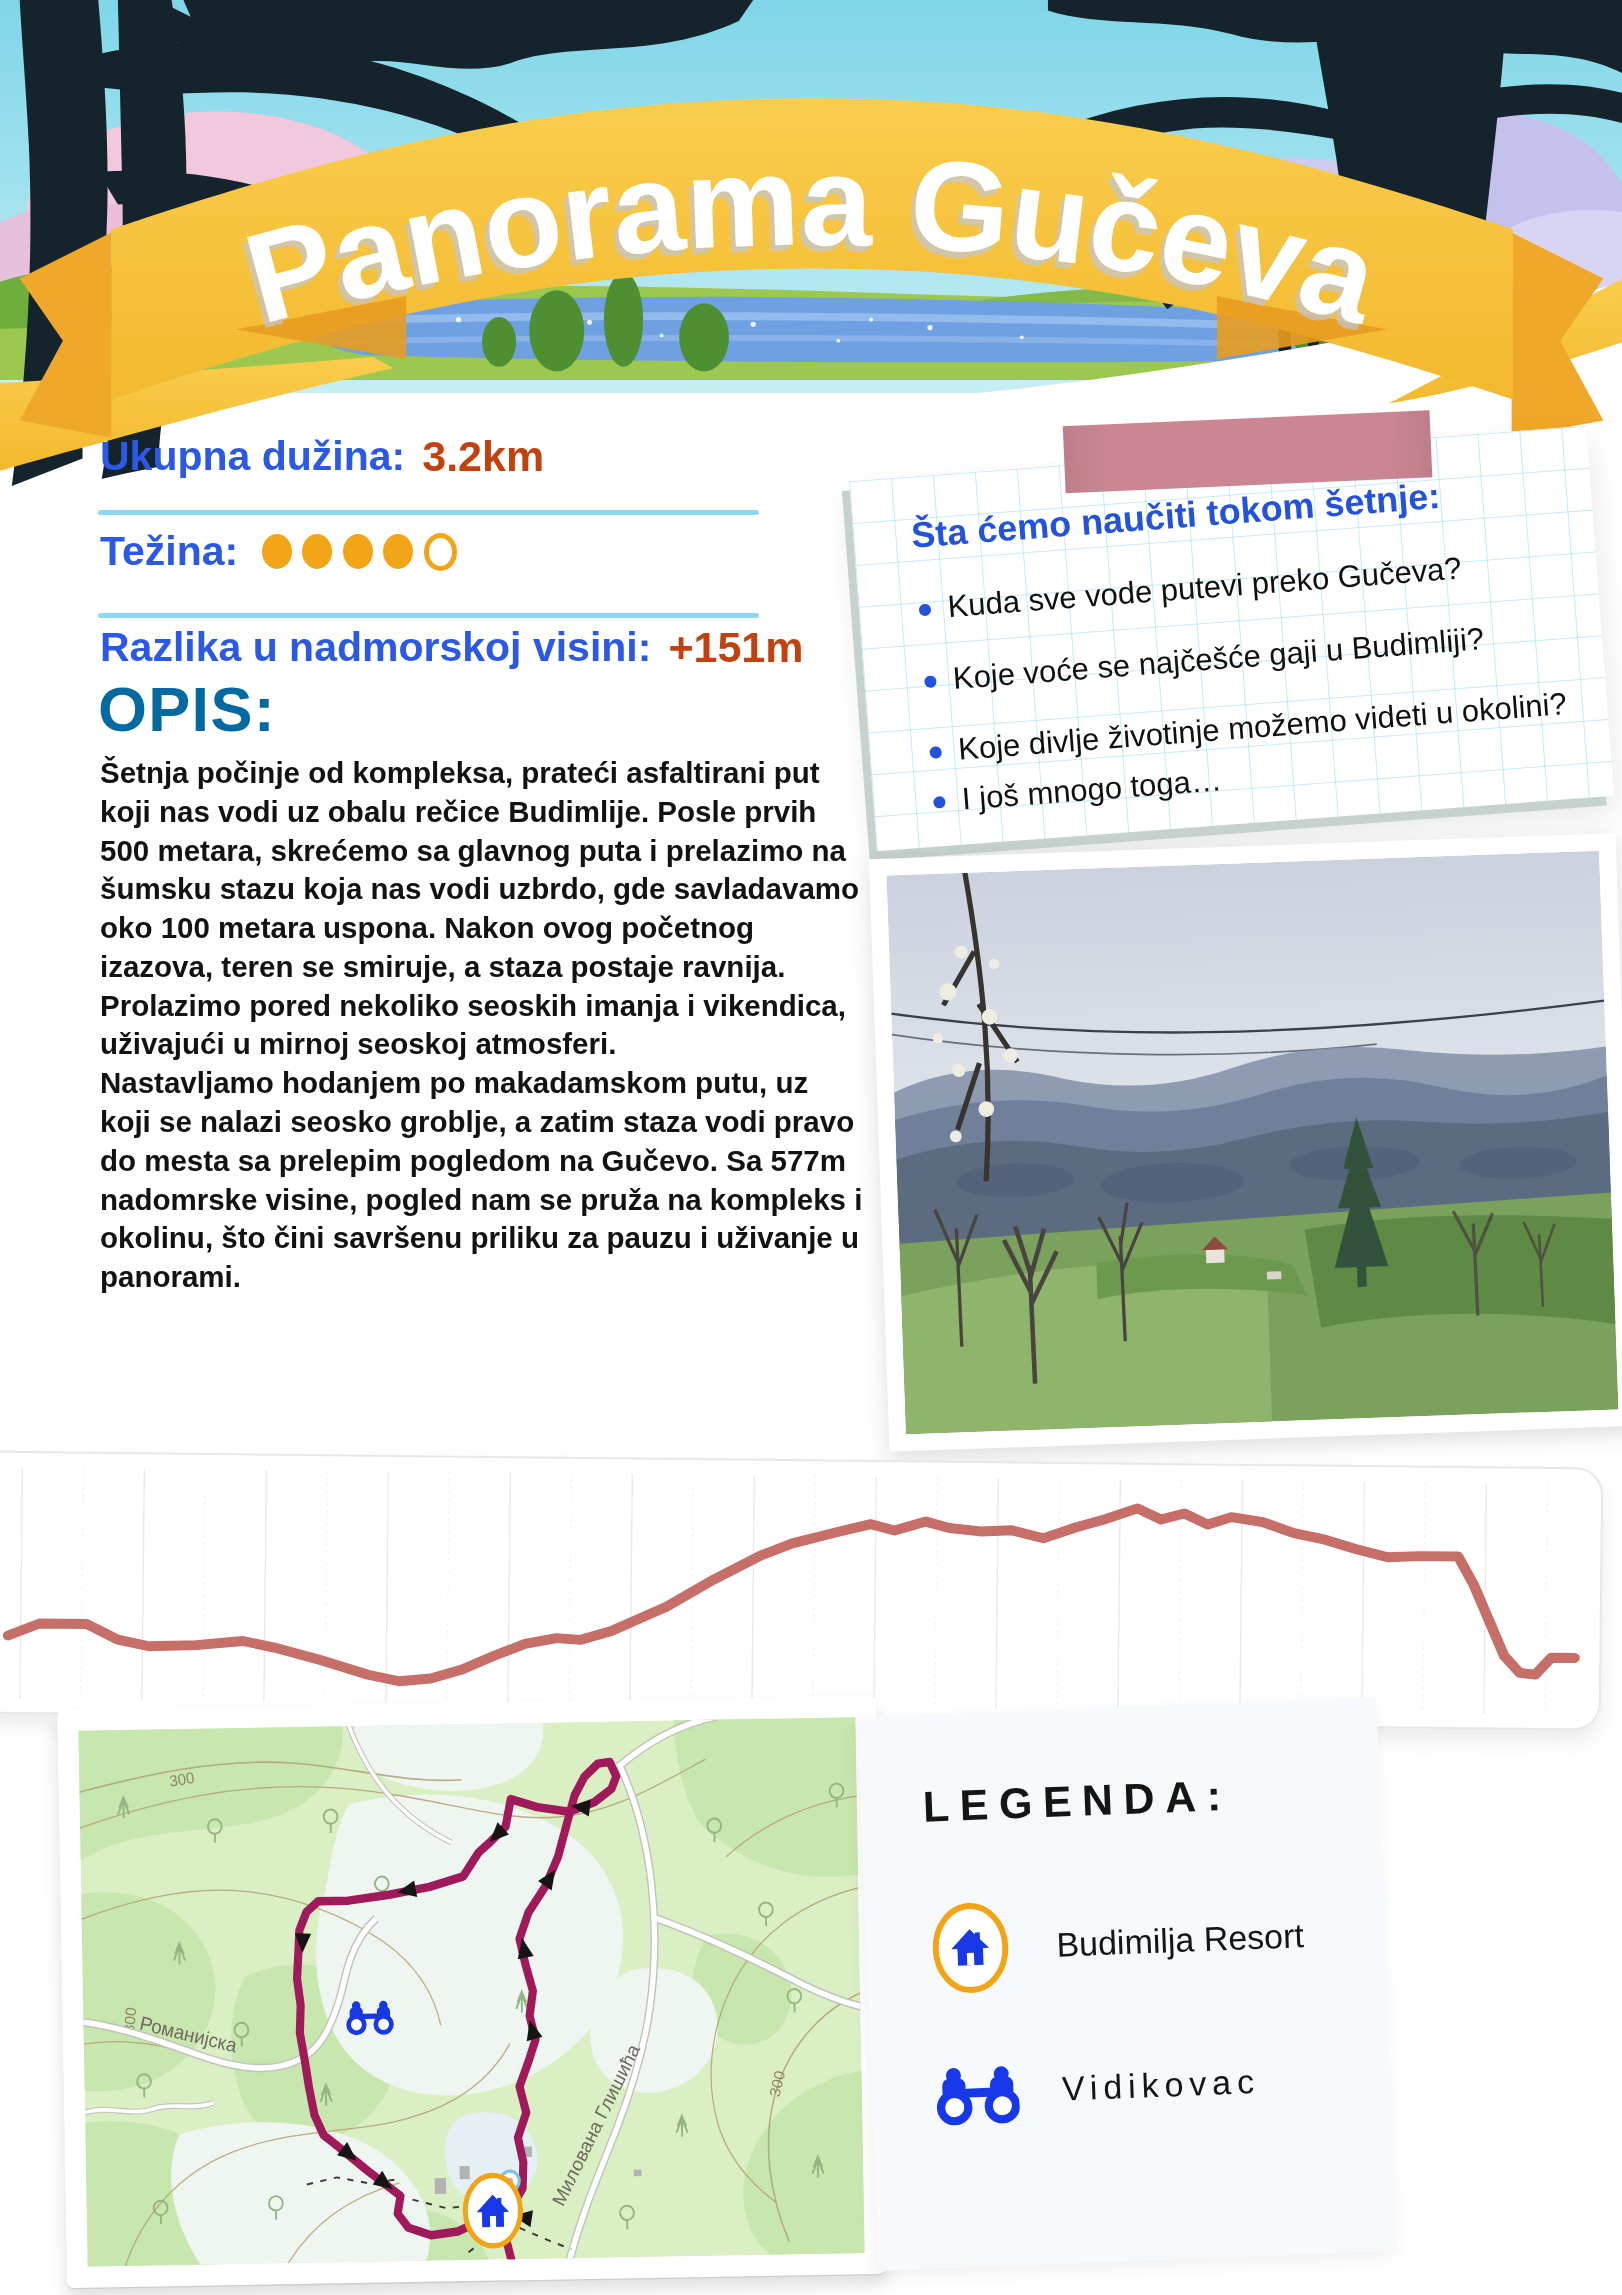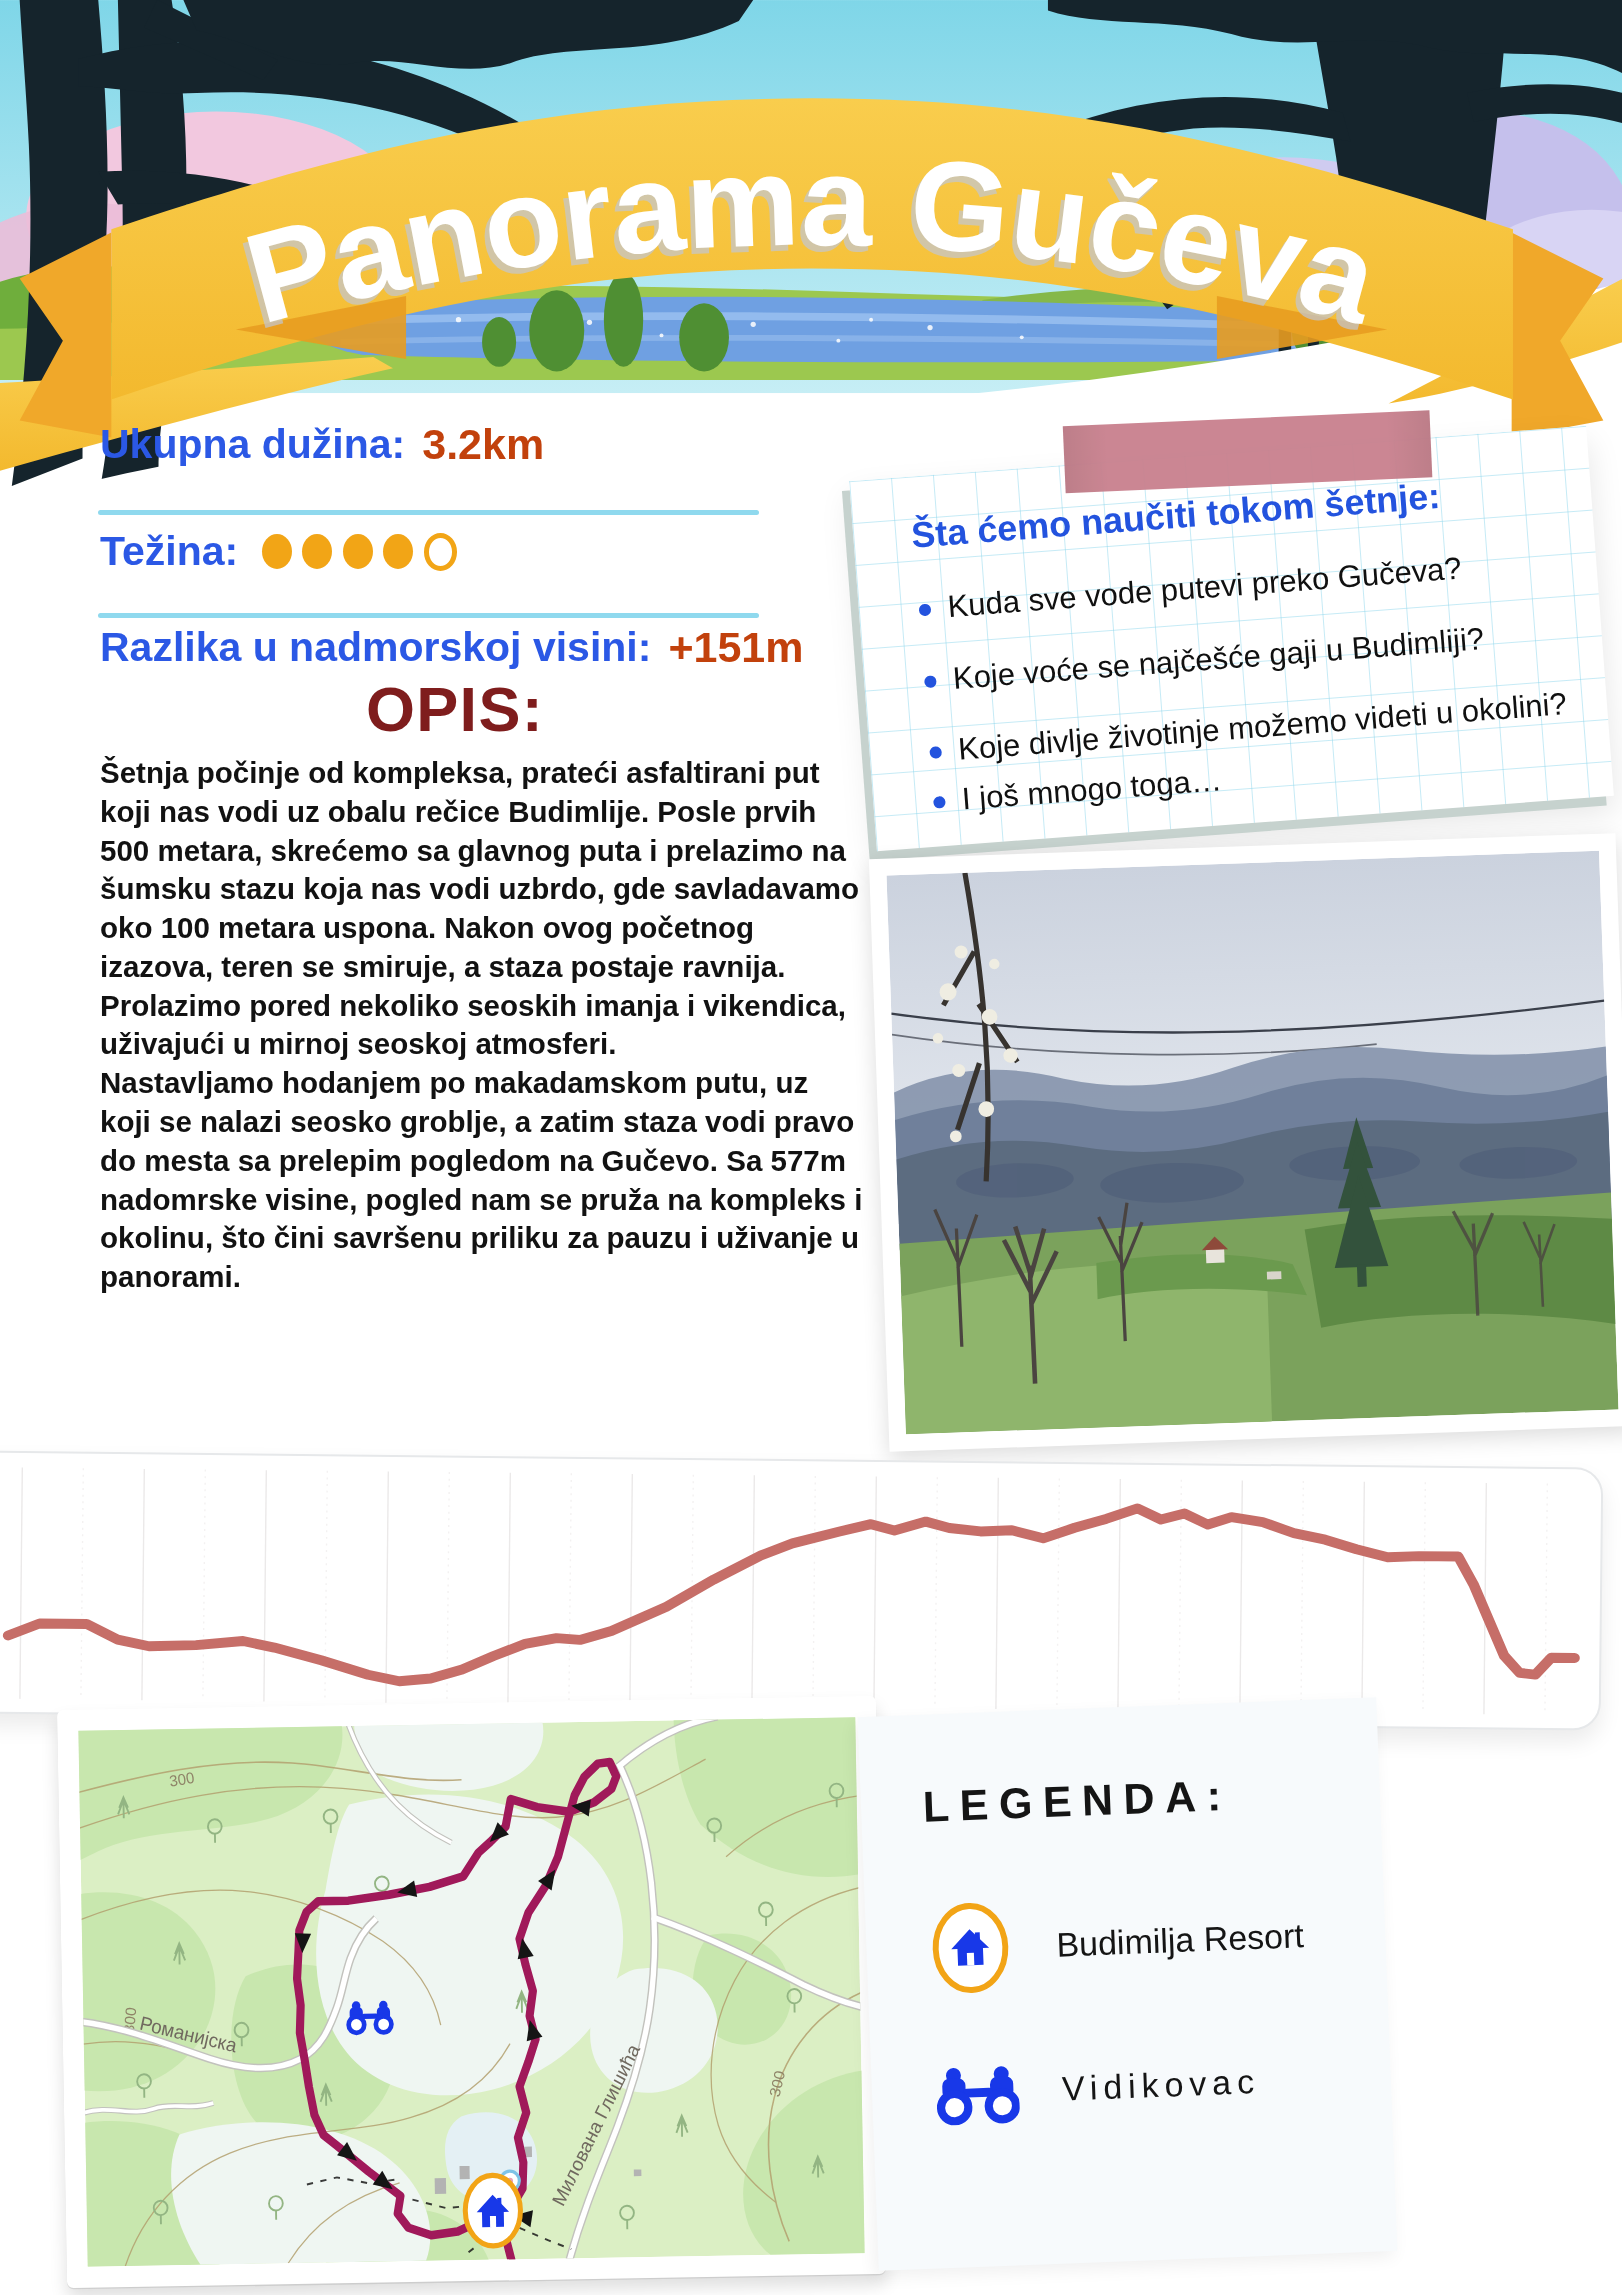--- a/index.html
+++ b/index.html
@@ -5,31 +5,31 @@
   html,body{margin:0;padding:0;background:#ffffff;}
   body{width:1623px;height:2295px;position:relative;overflow:hidden;
        font-family:"Liberation Sans","DejaVu Sans",sans-serif;color:#141414;}
   .abs{position:absolute;}
   
   #banner{left:0;top:0;width:1623px;height:511px;}
   
   .stat-row{position:absolute;left:100px;display:flex;align-items:center;gap:17px;white-space:nowrap;}
   .stat-label{font-size:41px;font-weight:700;color:#2B58E5;}
   .stat-value{font-size:43px;font-weight:700;color:#c2410c;}
-  #row-length{top:420px;text-align:right;}
+  #row-length{top:432px;text-align:right;}
   #row-diff{top:528px;}
   #row-elev{top:623px;text-align:right;}
   .divider{position:absolute;left:98px;width:661px;height:4.6px;background:#8FD9EE;border-radius:2.6px;}
   #div1{top:510px;} #div2{top:613px;}
   .dots{display:flex;gap:10.5px;align-items:center;margin-left:6.5px;}
   .dot{width:30px;height:35px;border-radius:50%;background:#F2A516;display:inline-block;}
   .dot:not(.filled){background:transparent;border:5.9px solid #F2A516;width:23.6px;height:28px;}
   
-  #opis{left:98px;top:673px;width:714px;text-align:center;font-size:63px;font-weight:700;
-        color:#7f1d1d;letter-spacing:1.3px;}
+  #opis{left:98px;top:673px;width:714px;text-align:left;font-size:63px;font-weight:700;
+        color:#0369a1;letter-spacing:1.3px;}
   #desc{left:100px;top:754px;width:763px;font-size:29.5px;line-height:1.315;color:#121212;}
   #desc p{margin:0;font-weight:bold;}
   
   #learn-card{left:862px;top:453px;width:739px;height:371px;background:#fff;
       transform:rotate(-4.3deg);transform-origin:50% 50%;
       background-image:linear-gradient(rgba(141,214,236,.50) 1.3px,transparent 1.3px),
                        linear-gradient(90deg,rgba(141,214,236,.50) 1.3px,transparent 1.3px);
       background-size:42px 42px;
       box-shadow:-7.9px 9.2px 0 #C6D2CE, 0 15.7px 33px rgba(0,0,0,.10);}
   #tape{position:absolute;left:216px;top:-33px;width:367px;height:67px;background:#C9828F;

